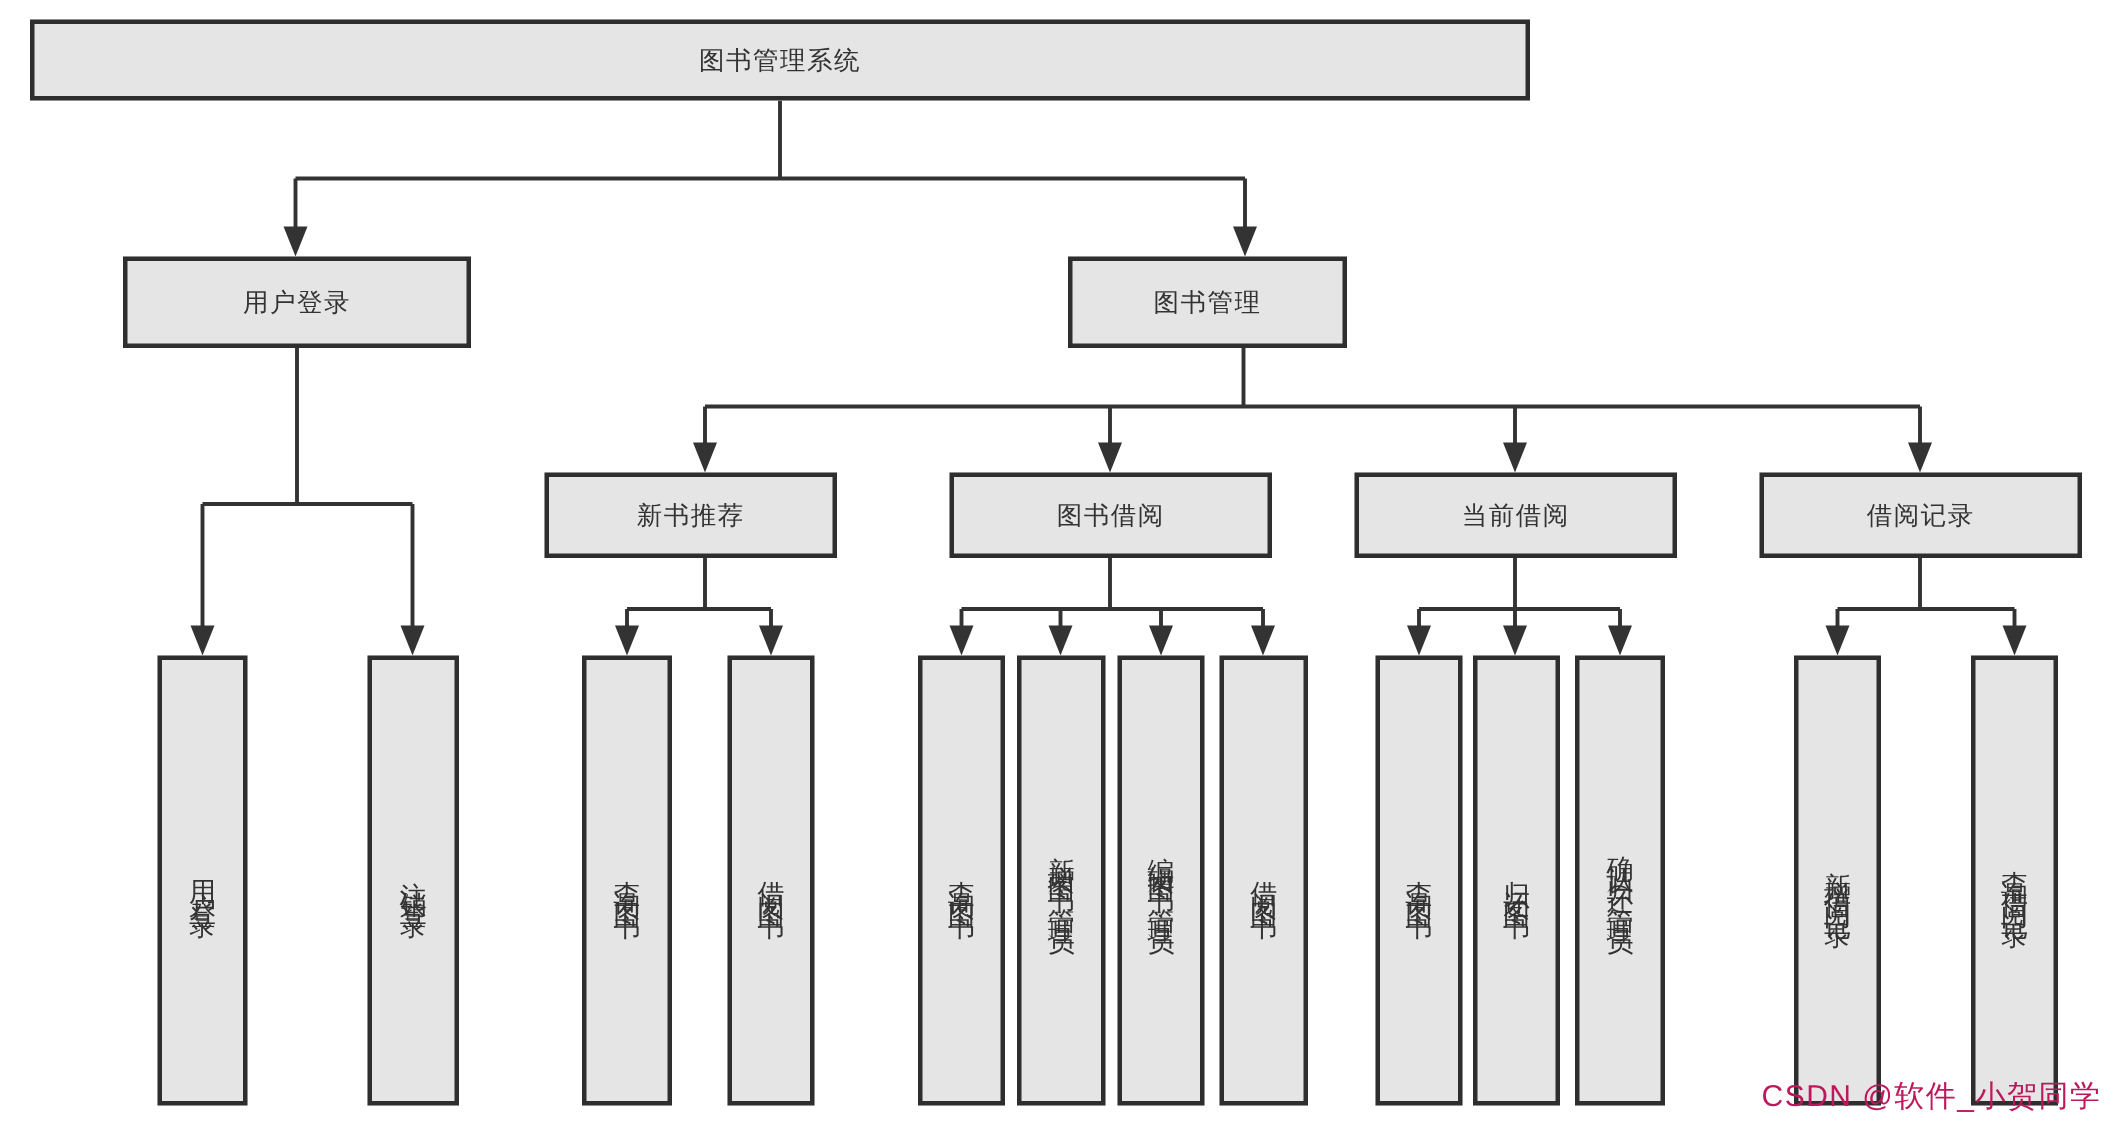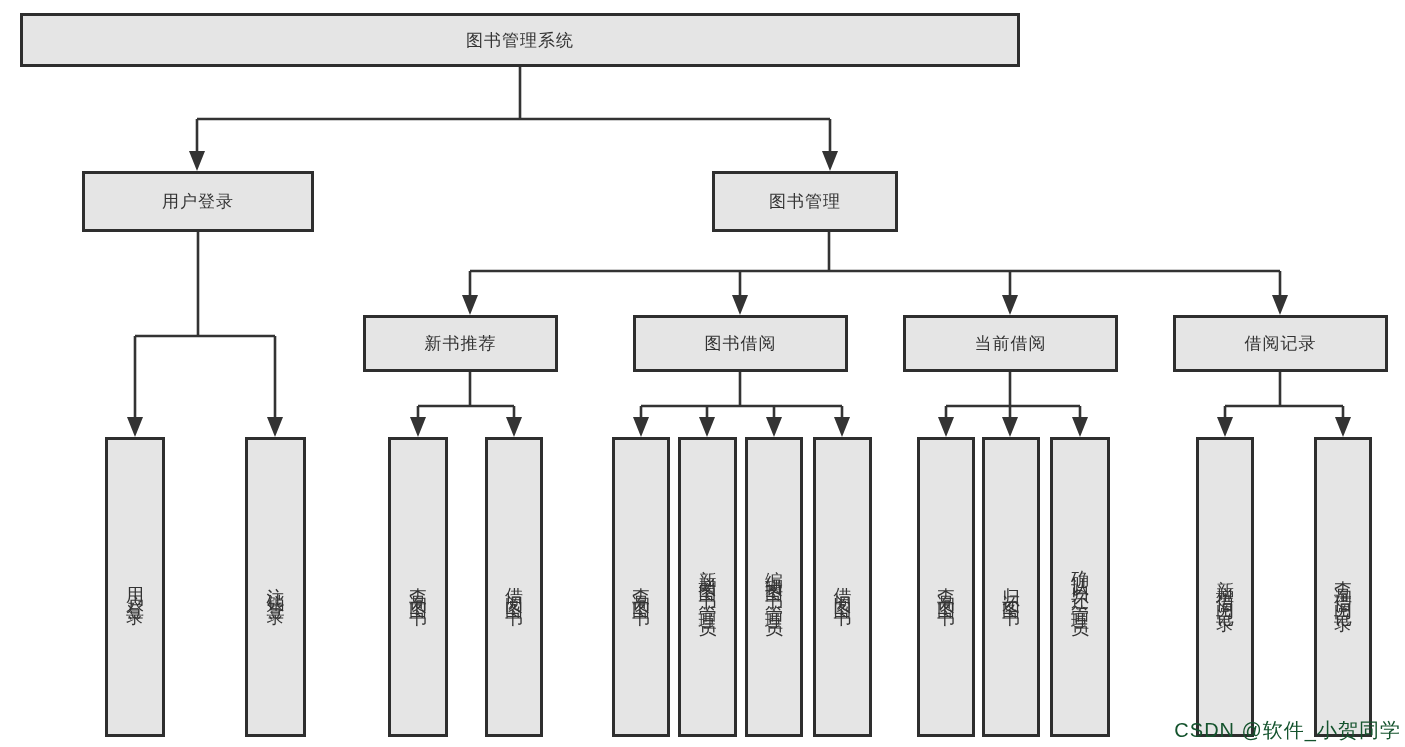--- a/index.html
+++ b/index.html
@@ -35,21 +35,21 @@
     text-orientation: mixed;
     letter-spacing: 7px;
     line-height: 1;
   }
   .watermark {
     position: absolute;
     right: 4px;
     bottom: 3px;
     z-index: 5;
     font-size: 20px;
-    color: #14532d;
+    color: #be185d;
     letter-spacing: 1px;
     white-space: nowrap;
   }
   .cline { stroke: #333333; stroke-width: 2.6; fill: none; }
   .ahead { fill: #333333; stroke: none; }
 </style>
 </head>
 <body>
 
 <div class="canvas">

